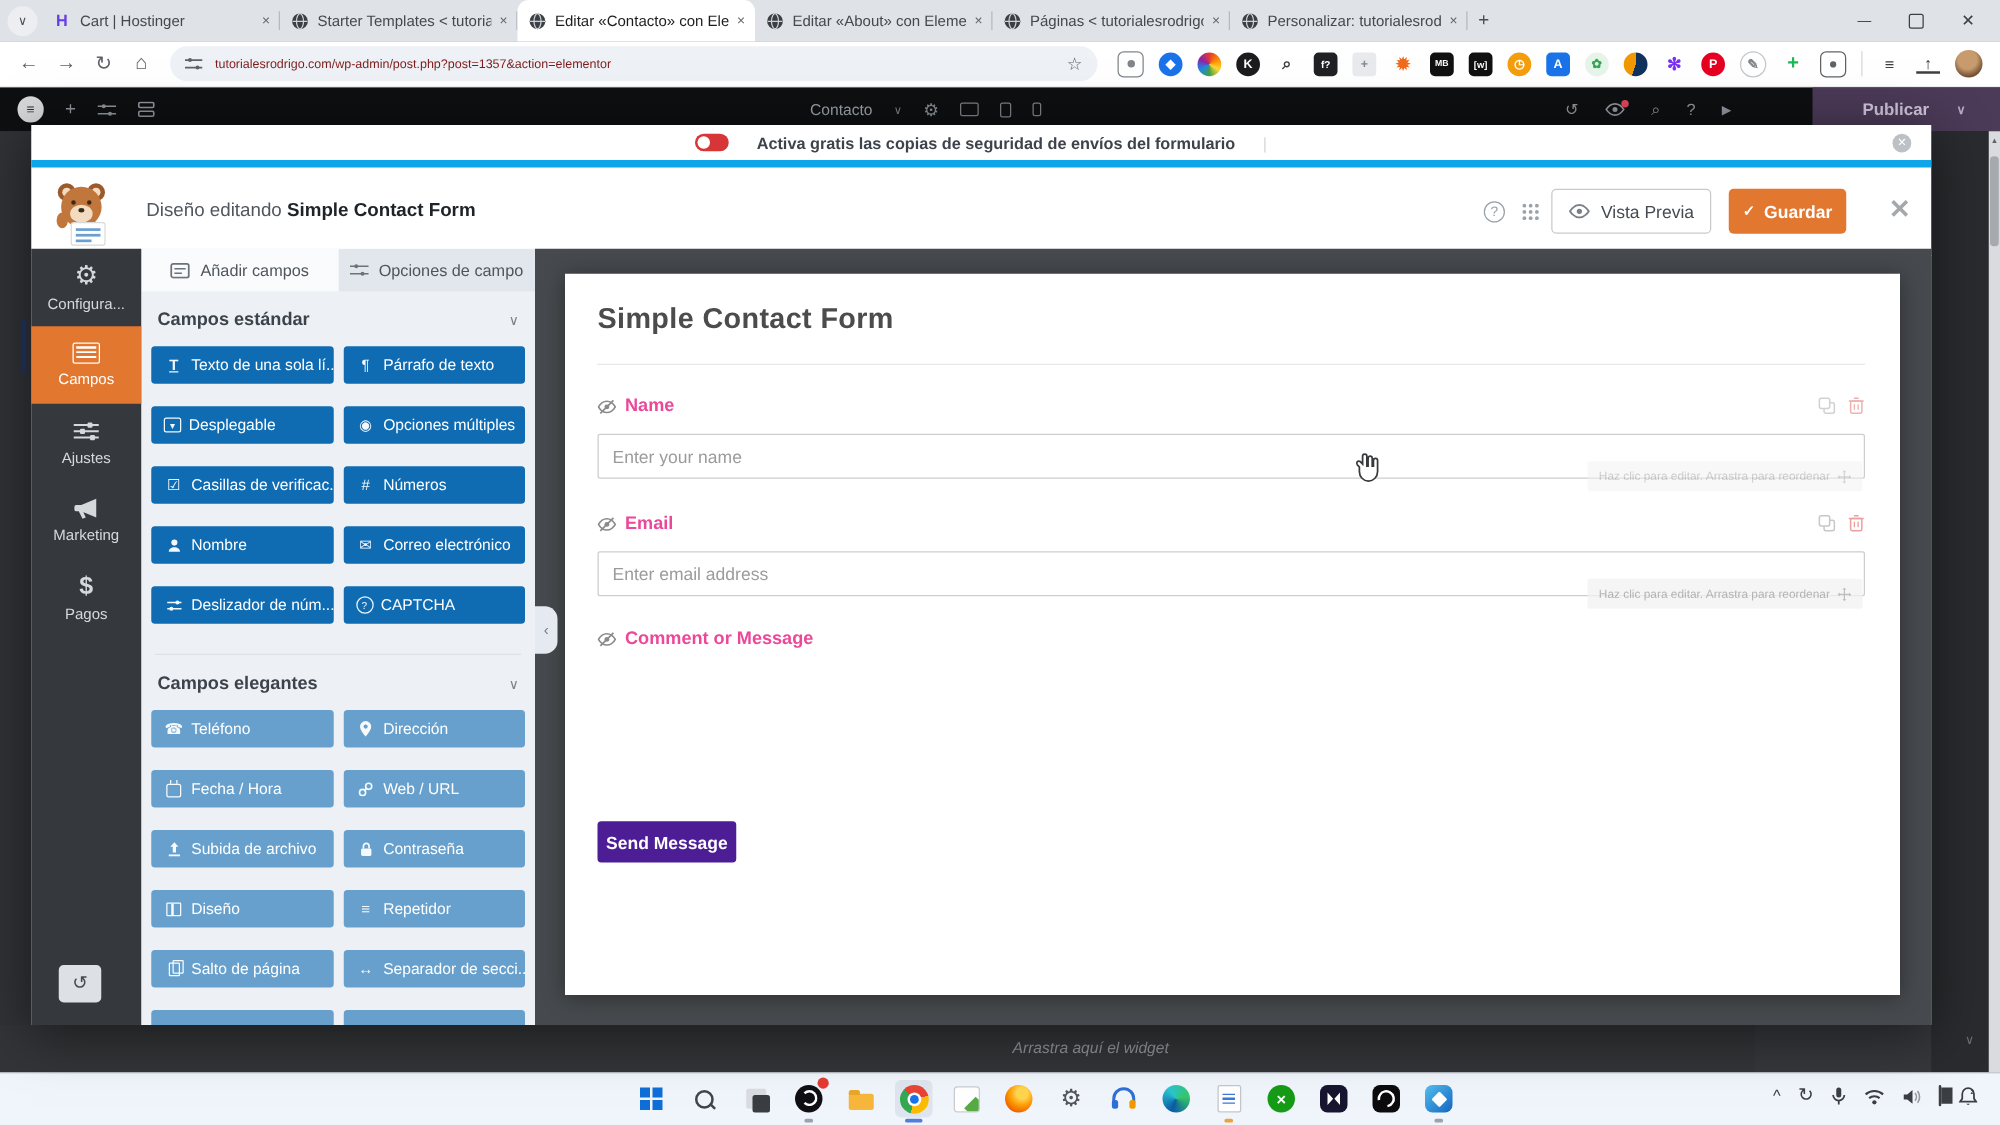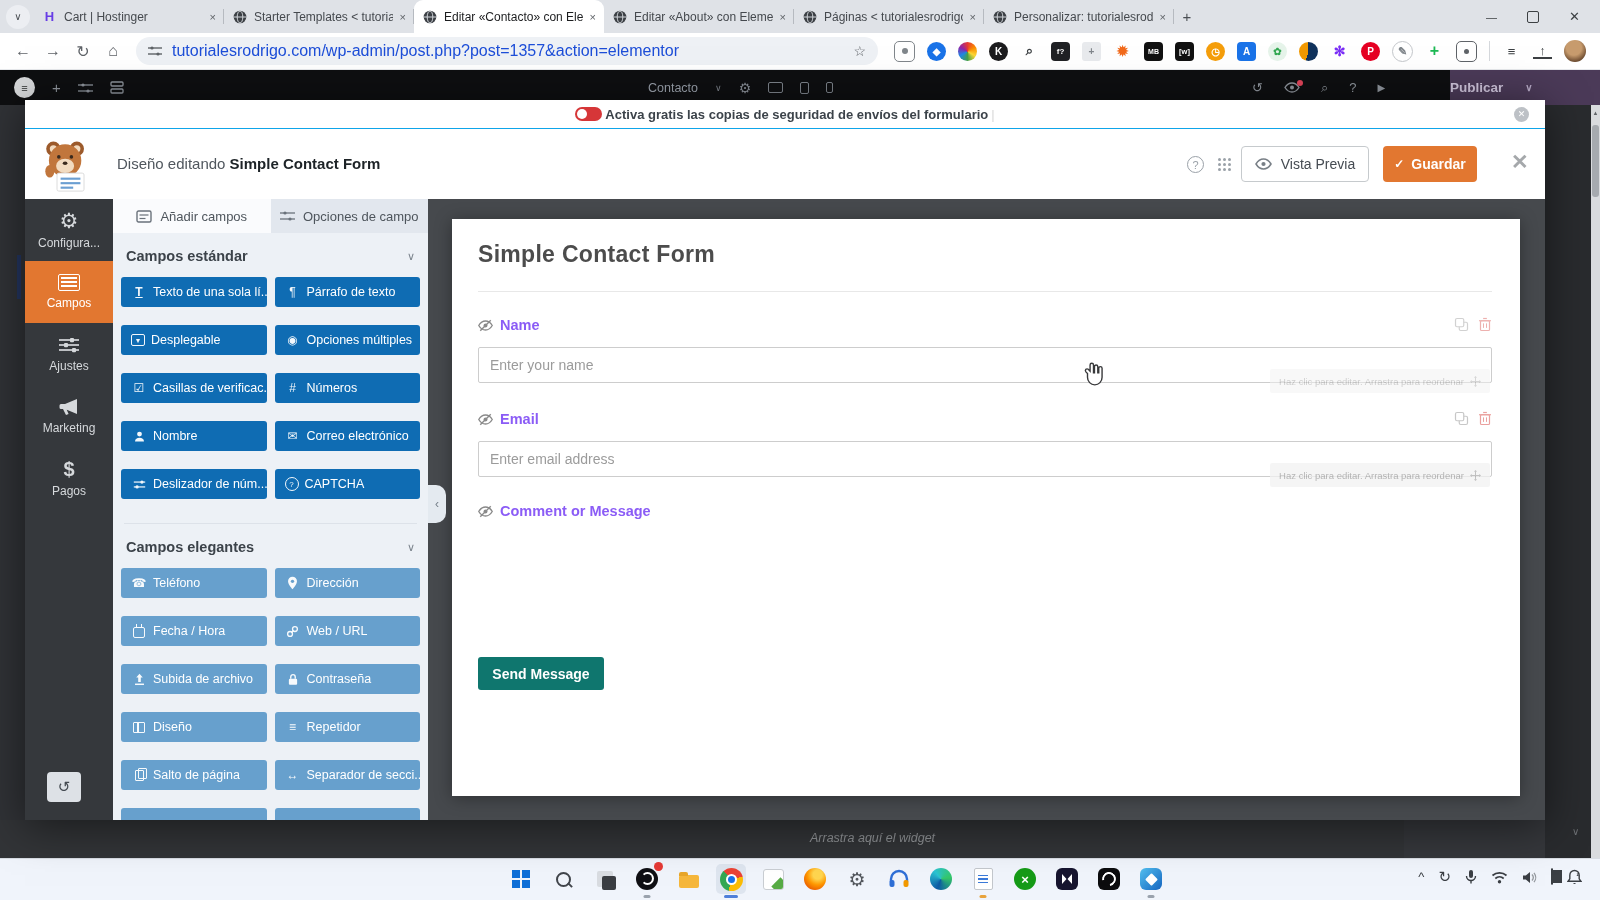--- a/index.html
+++ b/index.html
@@ -26,56 +26,56 @@
   .wc-restore{width:10px;height:10px;border:1.3px solid #3c4043;border-radius:2px}
   .wc-close{font-size:13px}
 
   
   #toolbar{position:absolute;left:0;top:33px;width:1600px;height:37px;background:#fff;
            display:flex;align-items:center;border-bottom:1px solid #e6e8eb;box-sizing:border-box}
   .nav-ico{width:30px;text-align:center;font-size:16px;color:#5f6368;flex:none}
   #urlpill{margin-left:8px;width:742px;height:28px;border-radius:14px;background:#eef1f5;
            display:flex;align-items:center;padding:0 12px;gap:10px;box-sizing:border-box;flex:none}
   .tune{width:14px;height:12px;flex:none}
-  #urltext{font-size:16px;color:#1d4ed8;flex:1;white-space:nowrap;overflow:hidden}
+  #urltext{font-size:10px;color:#7f1d1d;flex:1;white-space:nowrap;overflow:hidden}
   .pill-star{font-size:14px;color:#5f6368}
   #extrow{display:flex;align-items:center;gap:12px;margin-left:16px}
   .ext{width:19px;height:19px;border-radius:50%;display:flex;align-items:center;justify-content:center;
        font-size:10px;font-weight:bold;color:#fff;flex:none;position:relative}
   .ext-divider{width:1px;height:20px;background:#d5d8dc}
   .avatar{width:22px;height:22px;border-radius:50%;background:radial-gradient(circle at 45% 35%,#c79b6d 0 40%,#6b4a2f 75%)}
 
   
   #ebar{position:absolute;left:0;top:70px;width:1600px;height:35px;background:#0e0f11;color:#8f959d}
   .eb-left{position:absolute;left:14px;top:0;height:35px;display:flex;align-items:center;gap:17px}
   .elogo{width:21px;height:21px;border-radius:50%;background:#d7d9db;color:#2a2c2e;font-size:11px;
          display:flex;align-items:center;justify-content:center}
   .eb-center{position:absolute;left:648px;top:0;height:35px;display:flex;align-items:center;gap:17px;font-size:12.5px;color:#9aa1ab}
   .dev{border:1.3px solid #7d838b;box-sizing:border-box}
   .eb-right{position:absolute;left:1252px;top:0;height:35px;display:flex;align-items:center;gap:21px;font-size:13px}
   .eyedot{position:relative}
   .reddot{position:absolute;right:-3px;top:-2px;width:6px;height:6px;border-radius:50%;background:#e0455a}
   #publicar{position:absolute;left:1450px;top:0;width:150px;height:35px;background:#4b3a58;
             display:flex;align-items:center;color:#cfc5dc;font-size:13.5px;font-weight:bold}
-  #publicar .plabel{}
+  #publicar .plabel{margin-left:40px}
   #publicar .pcaret{margin-left:22px;font-size:10px;color:#b7aac6}
 
   
   #leftcol{position:absolute;left:0;top:105px;width:25px;height:753px;background:#303236}
   #leftcol .navy{position:absolute;left:17px;top:150px;width:4px;height:44px;background:#23345e}
   #rightcol{position:absolute;left:1545px;top:105px;width:55px;height:753px;background:#292b2e}
   #scrollbar{position:absolute;left:1591px;top:105px;width:9px;height:753px;background:#d9dbde;z-index:12}
   #scrollbar .sb-up{color:#5f6368;font-size:6px;text-align:center;padding-top:5px}
   #scrollbar .sb-thumb{position:absolute;left:1px;top:20px;width:7px;height:72px;border-radius:3px;background:#a6aaaf}
 
   
   #modal{position:absolute;left:25px;top:100px;width:1520px;height:720px;background:#fff;z-index:10;
          box-shadow:0 6px 40px rgba(0,0,0,.5)}
-  #notice{height:28px;border-bottom:1px solid #0ea5e9;display:flex;align-items:center;justify-content:center;
-          gap:3px;position:relative;transform:none}
+  #notice{height:28px;border-bottom:6px solid #0ea5e9;display:flex;align-items:center;justify-content:center;
+          gap:22px;position:relative;transform:none}
   .toggle{width:27px;height:14px;border-radius:7px;background:#d63638;position:relative;flex:none}
   .toggle .knob{position:absolute;left:2px;top:2px;width:10px;height:10px;border-radius:50%;background:#fff}
   .ntitle{font-size:13px;font-weight:bold;color:#3c434a}
   .nsep{color:#d8d8d8;font-size:13px}
   .nsub{font-size:13px;color:#90959a}
   .nclose{position:absolute;right:16px;top:7px;width:15px;height:15px;border-radius:50%;background:#bdc1c6;
           color:#fff;font-size:9px;line-height:15px;text-align:center}
 
   #mhead{height:70px;border-bottom:1px solid #e5e7e9;position:relative}
   #mlogo{position:absolute;left:14px;top:8px}
@@ -127,29 +127,29 @@
   .layout-ico::before{content:"";position:absolute;left:3px;top:0;bottom:0;width:1.5px;background:#fff}
   .pages-ico{width:9px;height:11px;border:1.4px solid #fff;border-radius:1px;box-sizing:border-box;position:relative;background:transparent}
   .pages-ico::before{content:"";position:absolute;left:2px;top:-3px;width:9px;height:11px;border:1.4px solid #fff;border-radius:1px;box-sizing:border-box}
 
   #mprev{flex:1;background:#46494d;position:relative}
   .handle{position:absolute;left:0;top:286px;width:18px;height:38px;background:#e4eaf0;border-radius:0 10px 10px 0;
           display:flex;align-items:center;justify-content:center;color:#76808a;font-size:12px;z-index:3}
   .card{position:absolute;left:24px;top:20px;width:1068px;height:577px;background:#fff;box-shadow:0 2px 16px rgba(0,0,0,.35)}
   .ctitle{position:absolute;left:26px;top:22px;font-size:23px;font-weight:bold;color:#4c4c4c;letter-spacing:.3px}
   .cdiv{position:absolute;left:26px;right:28px;top:72px;border-top:1px solid #e8e8e8}
-  .frow-label{position:absolute;left:26px;display:flex;align-items:center;gap:7px;font-size:14.5px;font-weight:bold;color:#8b5cf6}
+  .frow-label{position:absolute;left:26px;display:flex;align-items:center;gap:7px;font-size:14.5px;font-weight:bold;color:#ec4899}
   .ract{position:absolute;right:28px;display:flex;gap:9px;align-items:center}
   .finput{position:absolute;left:26px;right:28px;height:36px;border:1px solid #cdcdcd;border-radius:2px;
           box-sizing:border-box;font-size:14px;color:#222;padding:0 11px;background:#fff;outline:none;width:calc(100% - 54px)}
   .finput::placeholder,.ftext::placeholder{color:#9b9b9b;opacity:1}
   .ftext{height:92px;padding-top:9px;resize:none;font-family:"Liberation Sans",sans-serif}
   .tip{position:absolute;right:30px;width:220px;height:24px;background:#f2f2f2;border-radius:2px;display:flex;
        align-items:center;justify-content:center;gap:6px;font-size:9.5px;color:#9e9e9e}
-  .send{position:absolute;left:26px;top:438px;width:126px;height:33px;background:#0f766e;border-radius:3px;color:#fff;
+  .send{position:absolute;left:26px;top:438px;width:111px;height:33px;background:#4c1d95;border-radius:3px;color:#fff;
         font-size:14px;font-weight:bold;display:flex;align-items:center;justify-content:center}
 
   
   #efooter{position:absolute;left:0;top:820px;width:1404px;height:38px;background:#323437;z-index:5}
   #efooter .hint{position:absolute;left:810px;top:11px;font-size:12.5px;font-style:italic;color:#8f9295}
   #efooter .fcaret{position:absolute;left:1572px;top:6px;font-size:10px;color:#6d7074}
 
   
   #taskbar{position:absolute;left:0;top:858px;width:1600px;height:42px;background:#f0f4fb;border-top:1px solid #d7dce3;
            box-sizing:border-box;z-index:6}

